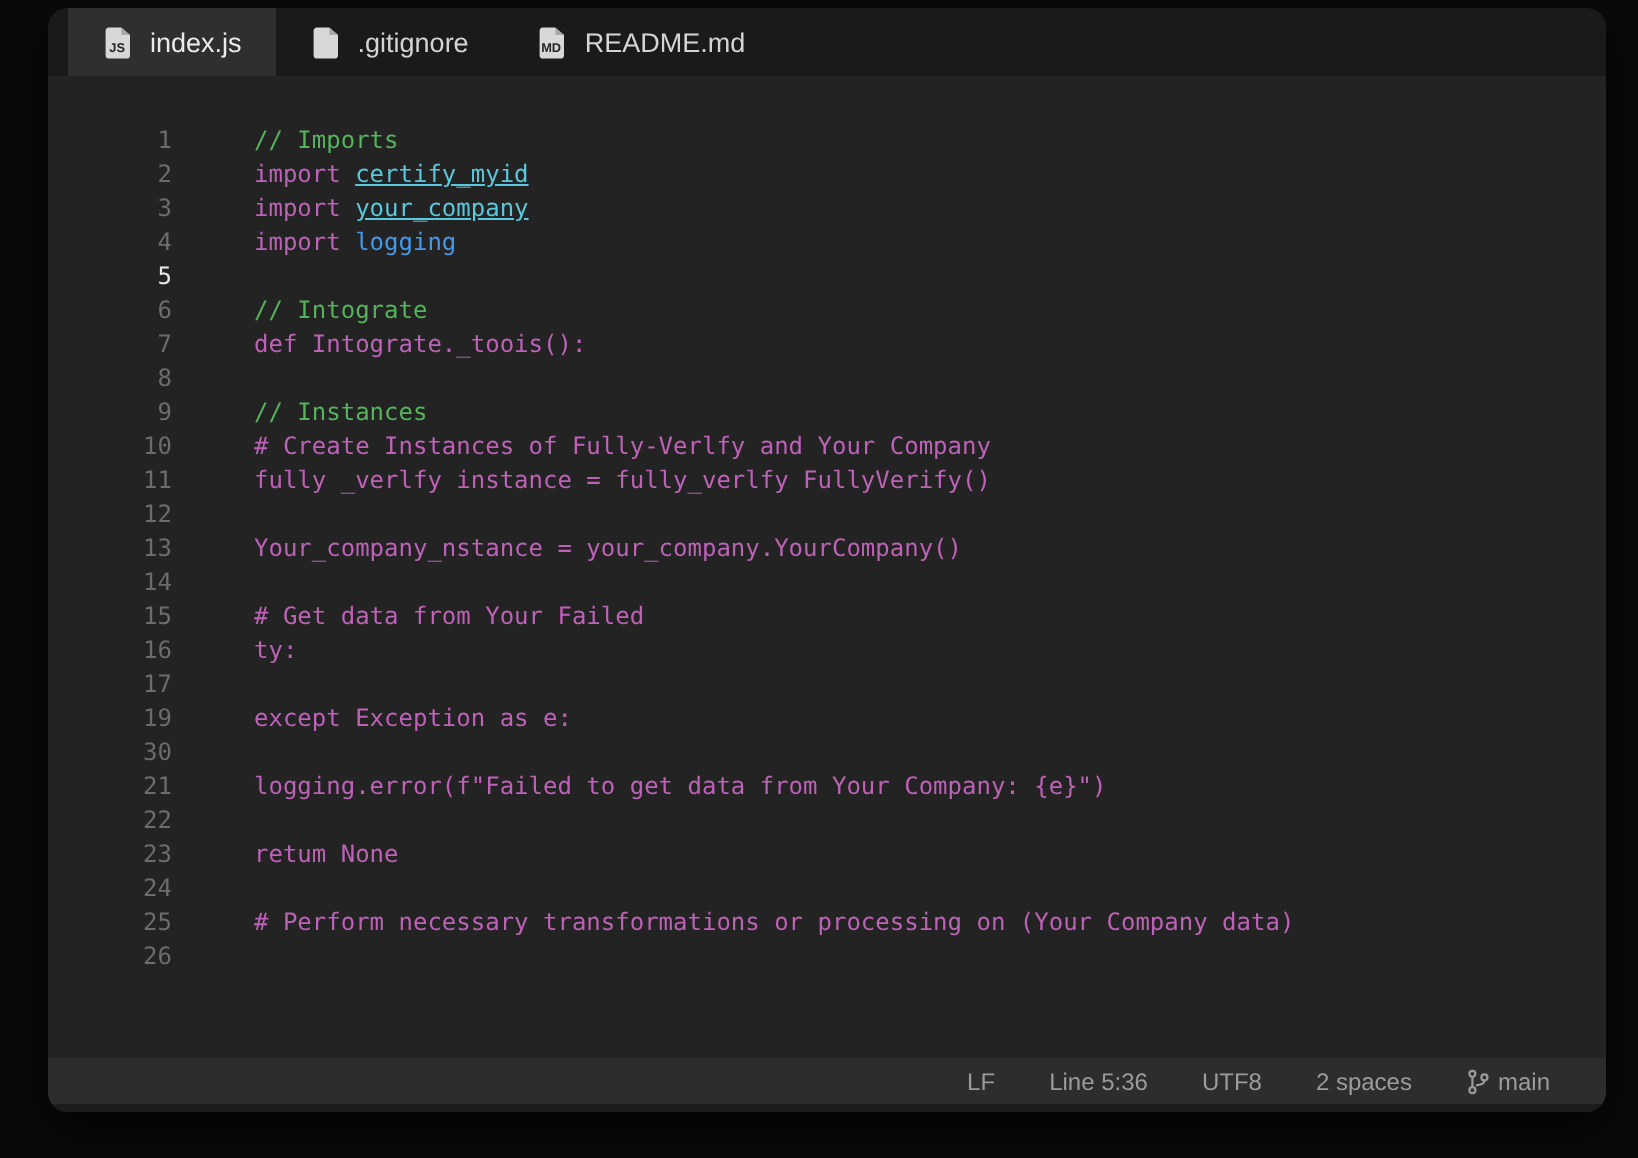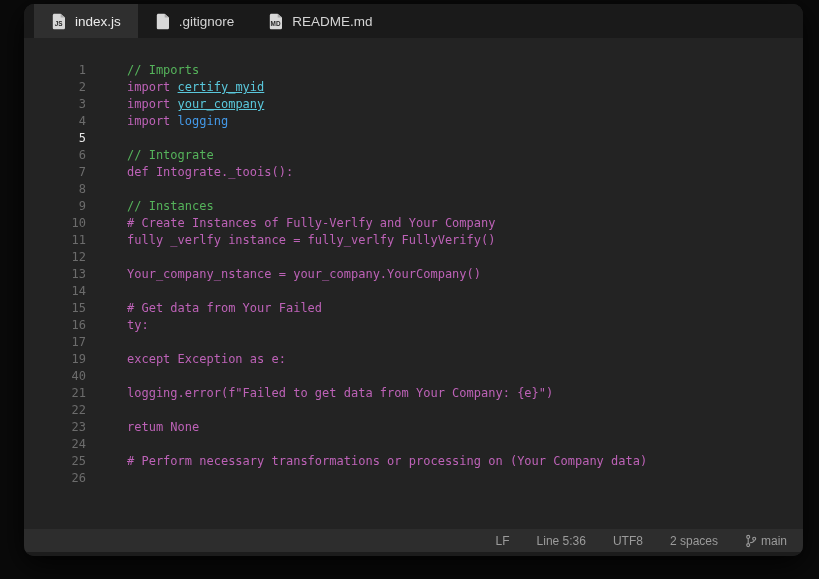--- a/index.html
+++ b/index.html
@@ -65,21 +65,21 @@
   .tok-keyword{color:var(--c-keyword,#bd62b7);}
   .tok-magenta{color:var(--c-magenta,#bd62b7);}
   .tok-cyan{color:var(--c-cyan,#5ac8dc);text-decoration:underline;}
   .tok-blue{color:var(--c-blue,#4499e8);}
   
   .statusbar{
     flex:0 0 23px;height:23px;
     background:#2d2d2d;
     display:flex;align-items:center;justify-content:flex-end;
     gap:27px;
-    padding-right:16px;
+    padding-right:28px;
     font-size:12px;
     color:#9b9b9b;
   }
   .status-item{display:flex;align-items:center;gap:4px;white-space:nowrap;}
   .bottom-strip{flex:0 0 4px;height:4px;background:#1c1c1c;}
 </style>
 </head>
 <body>
 
 <div class="window">
@@ -181,21 +181,21 @@
       </div>
       <div class="code-line">
         <span class="ln">17</span>
         <span class="code"></span>
       </div>
       <div class="code-line">
         <span class="ln">19</span>
         <span class="code"><span class="tok-magenta">except Exception as e:</span></span>
       </div>
       <div class="code-line">
-        <span class="ln">40</span>
+        <span class="ln">30</span>
         <span class="code"></span>
       </div>
       <div class="code-line">
         <span class="ln">21</span>
         <span class="code"><span class="tok-magenta">logging.error(f"Failed to get data from Your Company: {e}")</span></span>
       </div>
       <div class="code-line">
         <span class="ln">22</span>
         <span class="code"></span>
       </div>

